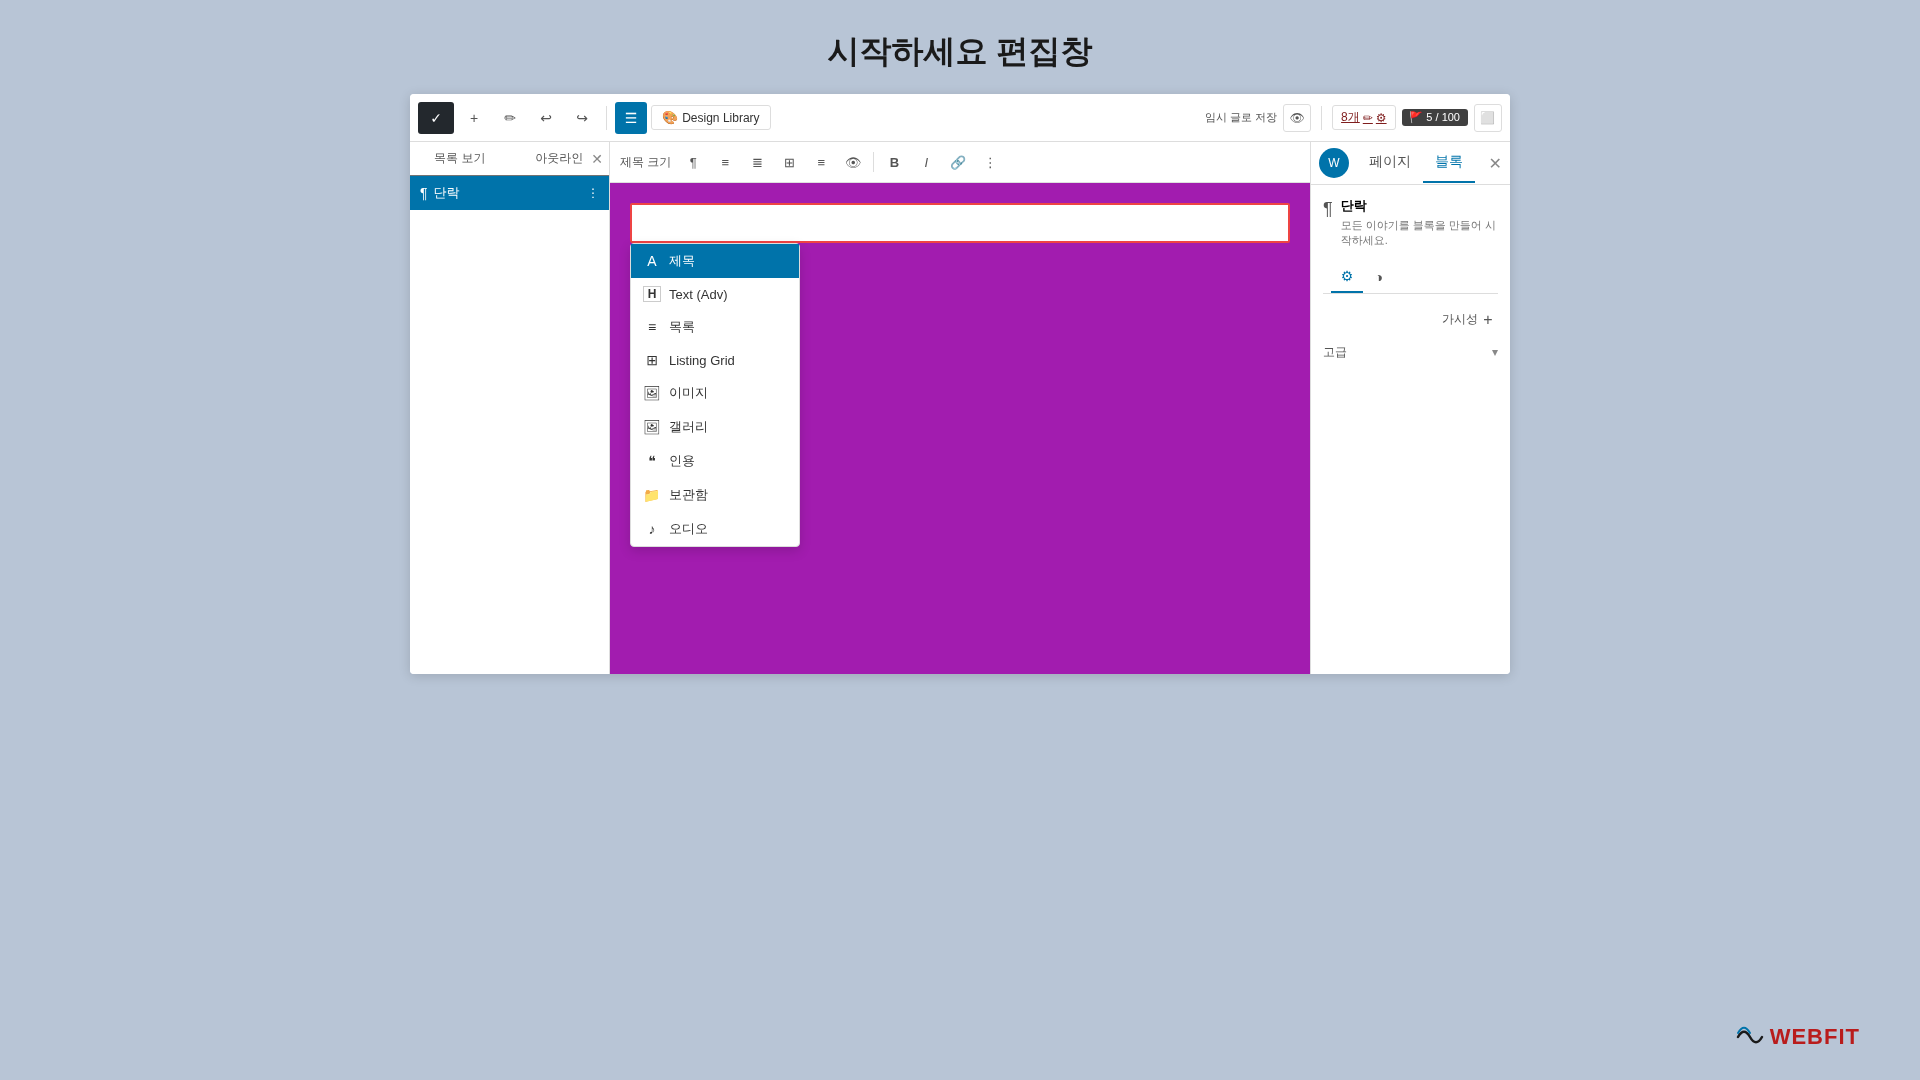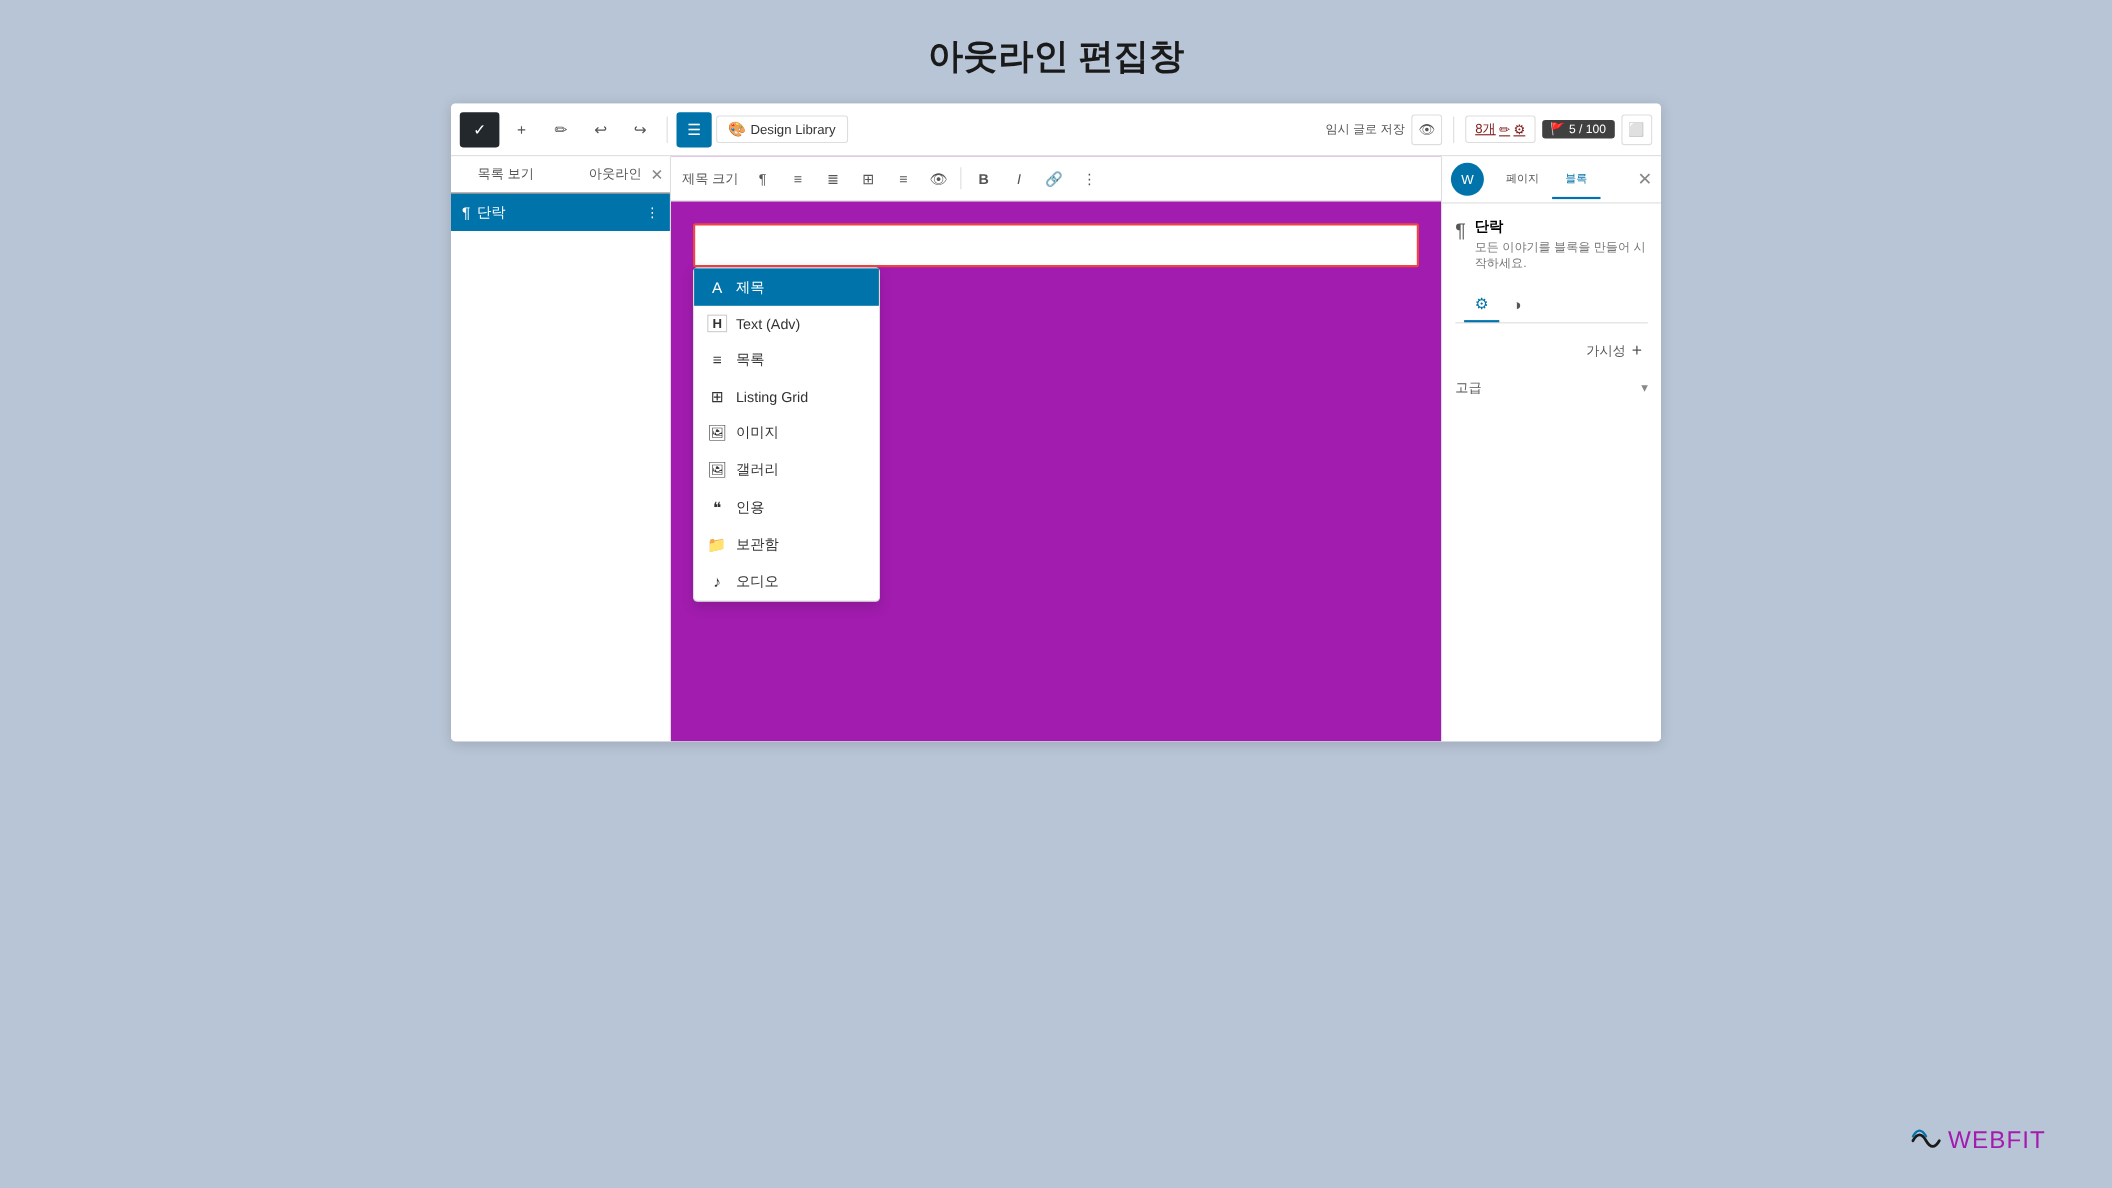--- a/index.html
+++ b/index.html
@@ -325,21 +325,21 @@
       display: flex;
       align-items: center;
       justify-content: center;
       color: #fff;
       font-size: 12px;
       margin: 6px 8px;
     }
 
     .right-panel-tab {
       padding: 10px 12px;
-      font-size: 10px;
+      font-size: 14px;
       color: #555;
       cursor: pointer;
       border: none;
       background: none;
       border-bottom: 2px solid transparent;
     }
     .right-panel-tab.active {
       color: #0073aa;
       border-bottom-color: #0073aa;
     }
@@ -469,29 +469,29 @@
       gap: 6px;
     }
 
     .watermark-icon {
       width: 28px;
       height: 22px;
     }
 
     .watermark-text {
       font-size: 22px;
-      font-weight: 400;
-      color: #a21caf;
+      font-weight: 700;
+      color: #b91c1c;
       letter-spacing: 1px;
     }
   </style>
 </head>
 <body>
 
-<h1 class="page-title">아웃라인 편집창</h1>
+<h1 class="page-title">시작하세요 편집창</h1>
 
 <div class="editor-container">
 
   <div class="top-toolbar">
     <button class="toolbar-btn logo">
       <span>✓</span>
     </button>
     <button class="toolbar-btn">
       <span>+</span>
     </button>

